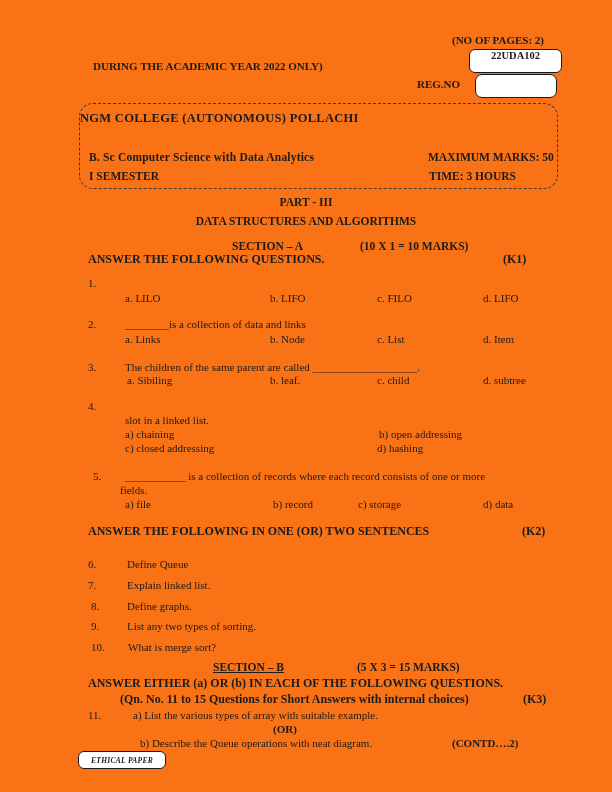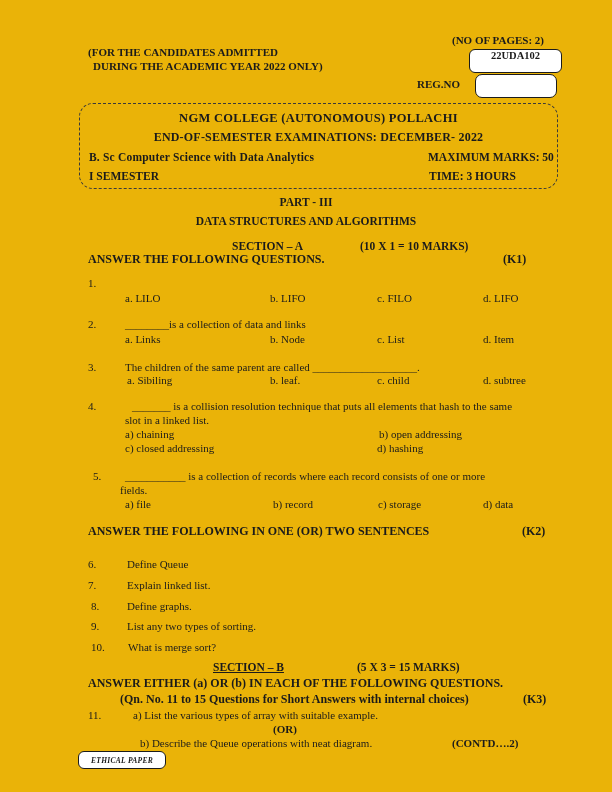--- a/index.html
+++ b/index.html
@@ -1,17 +1,17 @@
 <!DOCTYPE html>
 <html><head>
 <meta charset="utf-8">
 <style>
   html,body{margin:0;padding:0;background:#ffffff;}
   .page{
-    position:relative;width:612px;height:792px;background:#eab308;
+    position:relative;width:612px;height:792px;background:#f97316;
     font-family:"Liberation Serif","DejaVu Serif",serif;color:#1b1b1b;
     overflow:hidden;
   }
   .ln{position:absolute;white-space:nowrap;font-size:11px;line-height:13px;}
   .b{font-weight:bold;}
   .sz12{font-size:12px;}
   .sz115{font-size:11.5px;}
   .center{left:0;width:612px;text-align:center;}
   .box{position:absolute;border:1.6px solid #1b1b1b;border-radius:6px;background:#fff;}
   .header-box{
@@ -19,39 +19,37 @@
     border:1.6px dashed #3a3a3a;border-radius:14px;
   }
   .code-box{left:469px;top:49px;width:91px;height:22px;
     display:flex;align-items:flex-start;justify-content:center;
     font-weight:bold;font-size:10.5px;}
   .reg-box{left:475px;top:74px;width:80px;height:22px;border-radius:7px;}
   .ethical-box{left:78px;top:751px;width:86px;height:16px;border-radius:6px;
     display:flex;align-items:center;justify-content:center;
     font-weight:bold;font-style:italic;font-size:7.5px;letter-spacing:0.3px;}
   .hb-line{position:absolute;white-space:nowrap;font-weight:bold;}
-  .hb-center{left:0;width:477px;text-align:center;}
+  .hb-center{left:0;width:477px;}
 </style>
 </head>
 <body>
 
 <div class="page">
 
   <div class="ln b" style="left:452px;top:34px;">(NO OF PAGES: 2)</div>
-  <div class="ln b" style="left:88px;top:46px;">(FOR THE CANDIDATES ADMITTED</div>
   <div class="ln b" style="left:93px;top:60px;">DURING THE ACADEMIC YEAR 2022 ONLY)</div>
   <div class="box code-box">
     <span>22UDA102</span>
   </div>
   <div class="ln b" style="left:417px;top:78px;">REG.NO</div>
   <div class="box reg-box"></div>
 
   <div class="header-box">
     <div class="hb-line hb-center" style="top:7px;font-size:12.5px;letter-spacing:0.3px;">NGM COLLEGE (AUTONOMOUS) POLLACHI</div>
-    <div class="hb-line hb-center" style="top:26px;font-size:12px;letter-spacing:0.2px;">END-OF-SEMESTER EXAMINATIONS: DECEMBER- 2022</div>
     <div class="hb-line sz115" style="left:9px;top:47px;letter-spacing:0.2px;">B. Sc Computer Science with Data Analytics</div>
     <div class="hb-line sz115" style="left:348px;top:47px;">MAXIMUM MARKS: 50</div>
     <div class="hb-line sz115" style="left:9px;top:66px;">I SEMESTER</div>
     <div class="hb-line sz115" style="left:349px;top:66px;">TIME: 3 HOURS</div>
   </div>
 
   <div class="ln b sz115 center" style="top:196px;">PART - III</div>
   <div class="ln b sz115 center" style="top:215px;">DATA STRUCTURES AND ALGORITHMS</div>
 
   <div class="ln b sz115" style="left:232px;top:240px;">SECTION – A</div>
@@ -73,33 +71,32 @@
   <div class="ln" style="left:483px;top:333px;">d. Item</div>
 
   <div class="ln" style="left:88px;top:361px;">3.</div>
   <div class="ln" style="left:125px;top:361px;">The children of the same parent are called ___________________.</div>
   <div class="ln" style="left:127px;top:374px;">a. Sibiling</div>
   <div class="ln" style="left:270px;top:374px;">b. leaf.</div>
   <div class="ln" style="left:377px;top:374px;">c. child</div>
   <div class="ln" style="left:483px;top:374px;">d. subtree</div>
 
   <div class="ln" style="left:88px;top:400px;">4.</div>
-  <div class="ln" style="left:132px;top:400px;">_______ is a collision resolution technique that puts all elements that hash to the same</div>
   <div class="ln" style="left:125px;top:414px;">slot in a linked list.</div>
   <div class="ln" style="left:125px;top:428px;">a) chaining</div>
   <div class="ln" style="left:379px;top:428px;">b) open addressing</div>
   <div class="ln" style="left:125px;top:442px;">c) closed addressing</div>
   <div class="ln" style="left:377px;top:442px;">d) hashing</div>
 
   <div class="ln" style="left:93px;top:470px;">5.</div>
   <div class="ln" style="left:125px;top:470px;">___________ is a collection of records where each record consists of one or more</div>
   <div class="ln" style="left:120px;top:484px;">fields.</div>
   <div class="ln" style="left:125px;top:498px;">a) file</div>
   <div class="ln" style="left:273px;top:498px;">b) record</div>
-  <div class="ln" style="left:378px;top:498px;">c) storage</div>
+  <div class="ln" style="left:358px;top:498px;">c) storage</div>
   <div class="ln" style="left:483px;top:498px;">d) data</div>
 
   <div class="ln b sz12" style="left:88px;top:525px;">ANSWER THE FOLLOWING IN ONE (OR) TWO SENTENCES</div>
   <div class="ln b sz12" style="left:522px;top:525px;">(K2)</div>
 
   <div class="ln" style="left:88px;top:558px;">6.</div>
   <div class="ln" style="left:127px;top:558px;">Define Queue</div>
   <div class="ln" style="left:88px;top:579px;">7.</div>
   <div class="ln" style="left:127px;top:579px;">Explain linked list.</div>
   <div class="ln" style="left:91px;top:600px;">8.</div>

